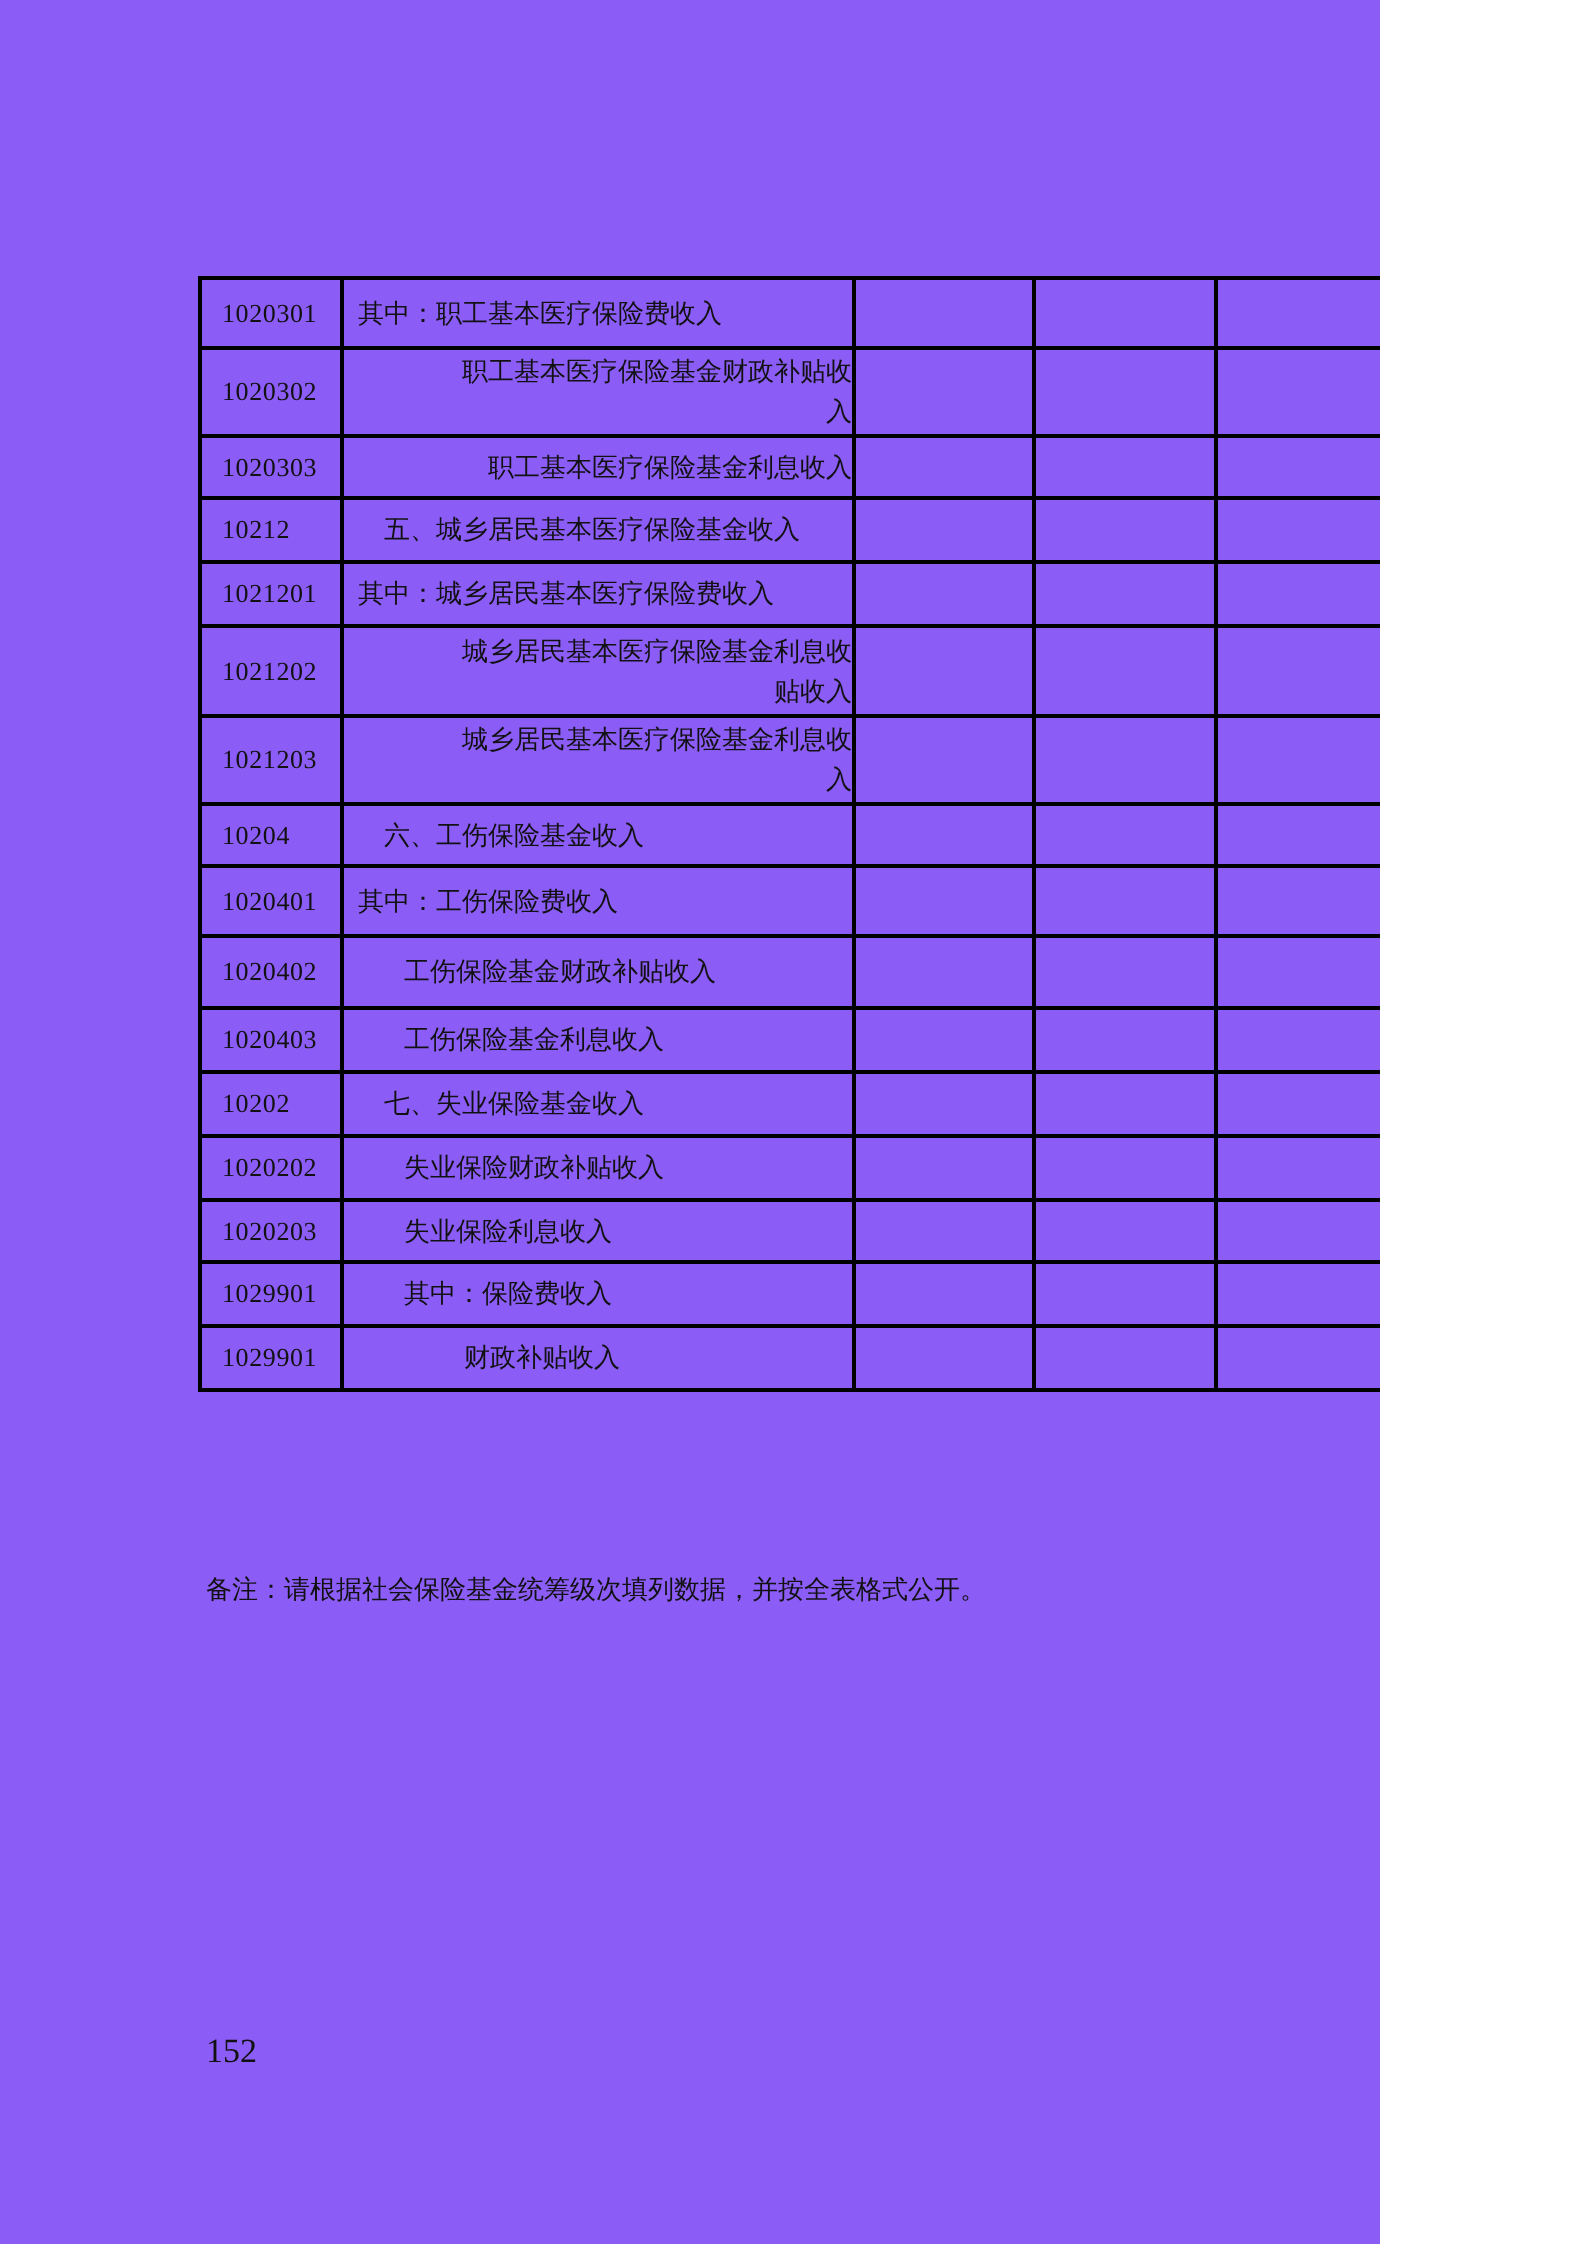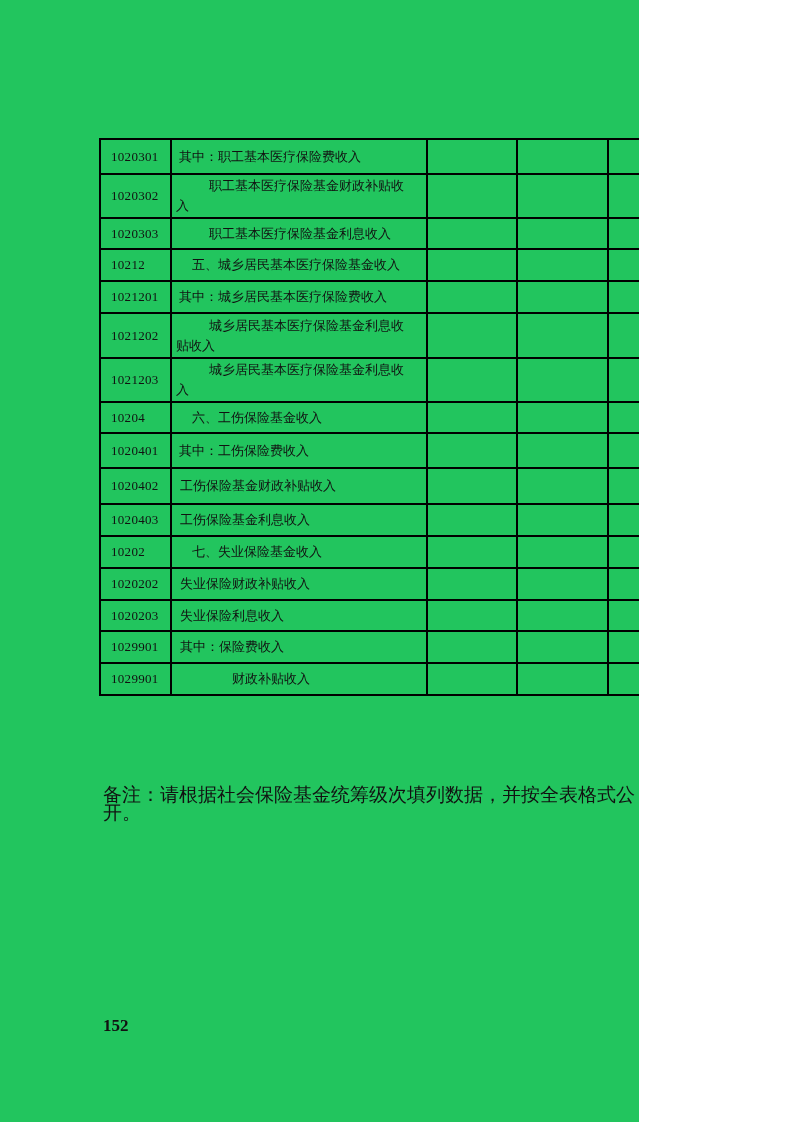--- a/index.html
+++ b/index.html
@@ -1,19 +1,19 @@
 <!DOCTYPE html>
 <html><head>
 <meta charset="utf-8">
 <style>
   html,body{margin:0;padding:0;background:#ffffff;}
   .page{
     position:relative;
-    width:639px;height:1122px;
-    background:#22c55e;
+    width:690px;height:1122px;
+    background:#8b5cf6;
     font-family:"Liberation Serif","DejaVu Serif",serif;
     color:#111111;
     overflow:hidden;
   }
   table.doc-table{
     position:absolute;left:99px;top:138px;
     width:599px;
     border-collapse:collapse;
     table-layout:fixed;
   }
@@ -27,31 +27,31 @@
   }
   td.code{
     padding-left:10px;
     letter-spacing:0.3px;
   }
   td.item{
     white-space:pre-wrap;
   }
   td.item.lv0{padding-left:20px;}
   td.item.lv1{padding-left:7px;}
-  td.item.lv2{padding-left:8px;}
+  td.item.lv2{padding-left:30px;}
   td.item.lv3{padding-left:60px;border-radius:14px;}
-  td.item.hang{padding-left:4px;text-indent:33px;}
+  td.item.hang{padding-left:4px;text-indent:33px;text-align:right;}
   .remark{
     position:absolute;left:103px;top:786px;
-    font-size:19px;line-height:18px;
+    font-size:13px;line-height:18px;
     color:#111111;
   }
   .pagenum{
     position:absolute;left:103px;top:1016px;
-    font-size:17px;color:#111111;font-weight:bold;
+    font-size:17px;color:#111111;
   }
 </style>
 </head>
 <body>
 
 <div class="page">
 
   <table class="doc-table">
     <colgroup>
       <col style="width:71px">

